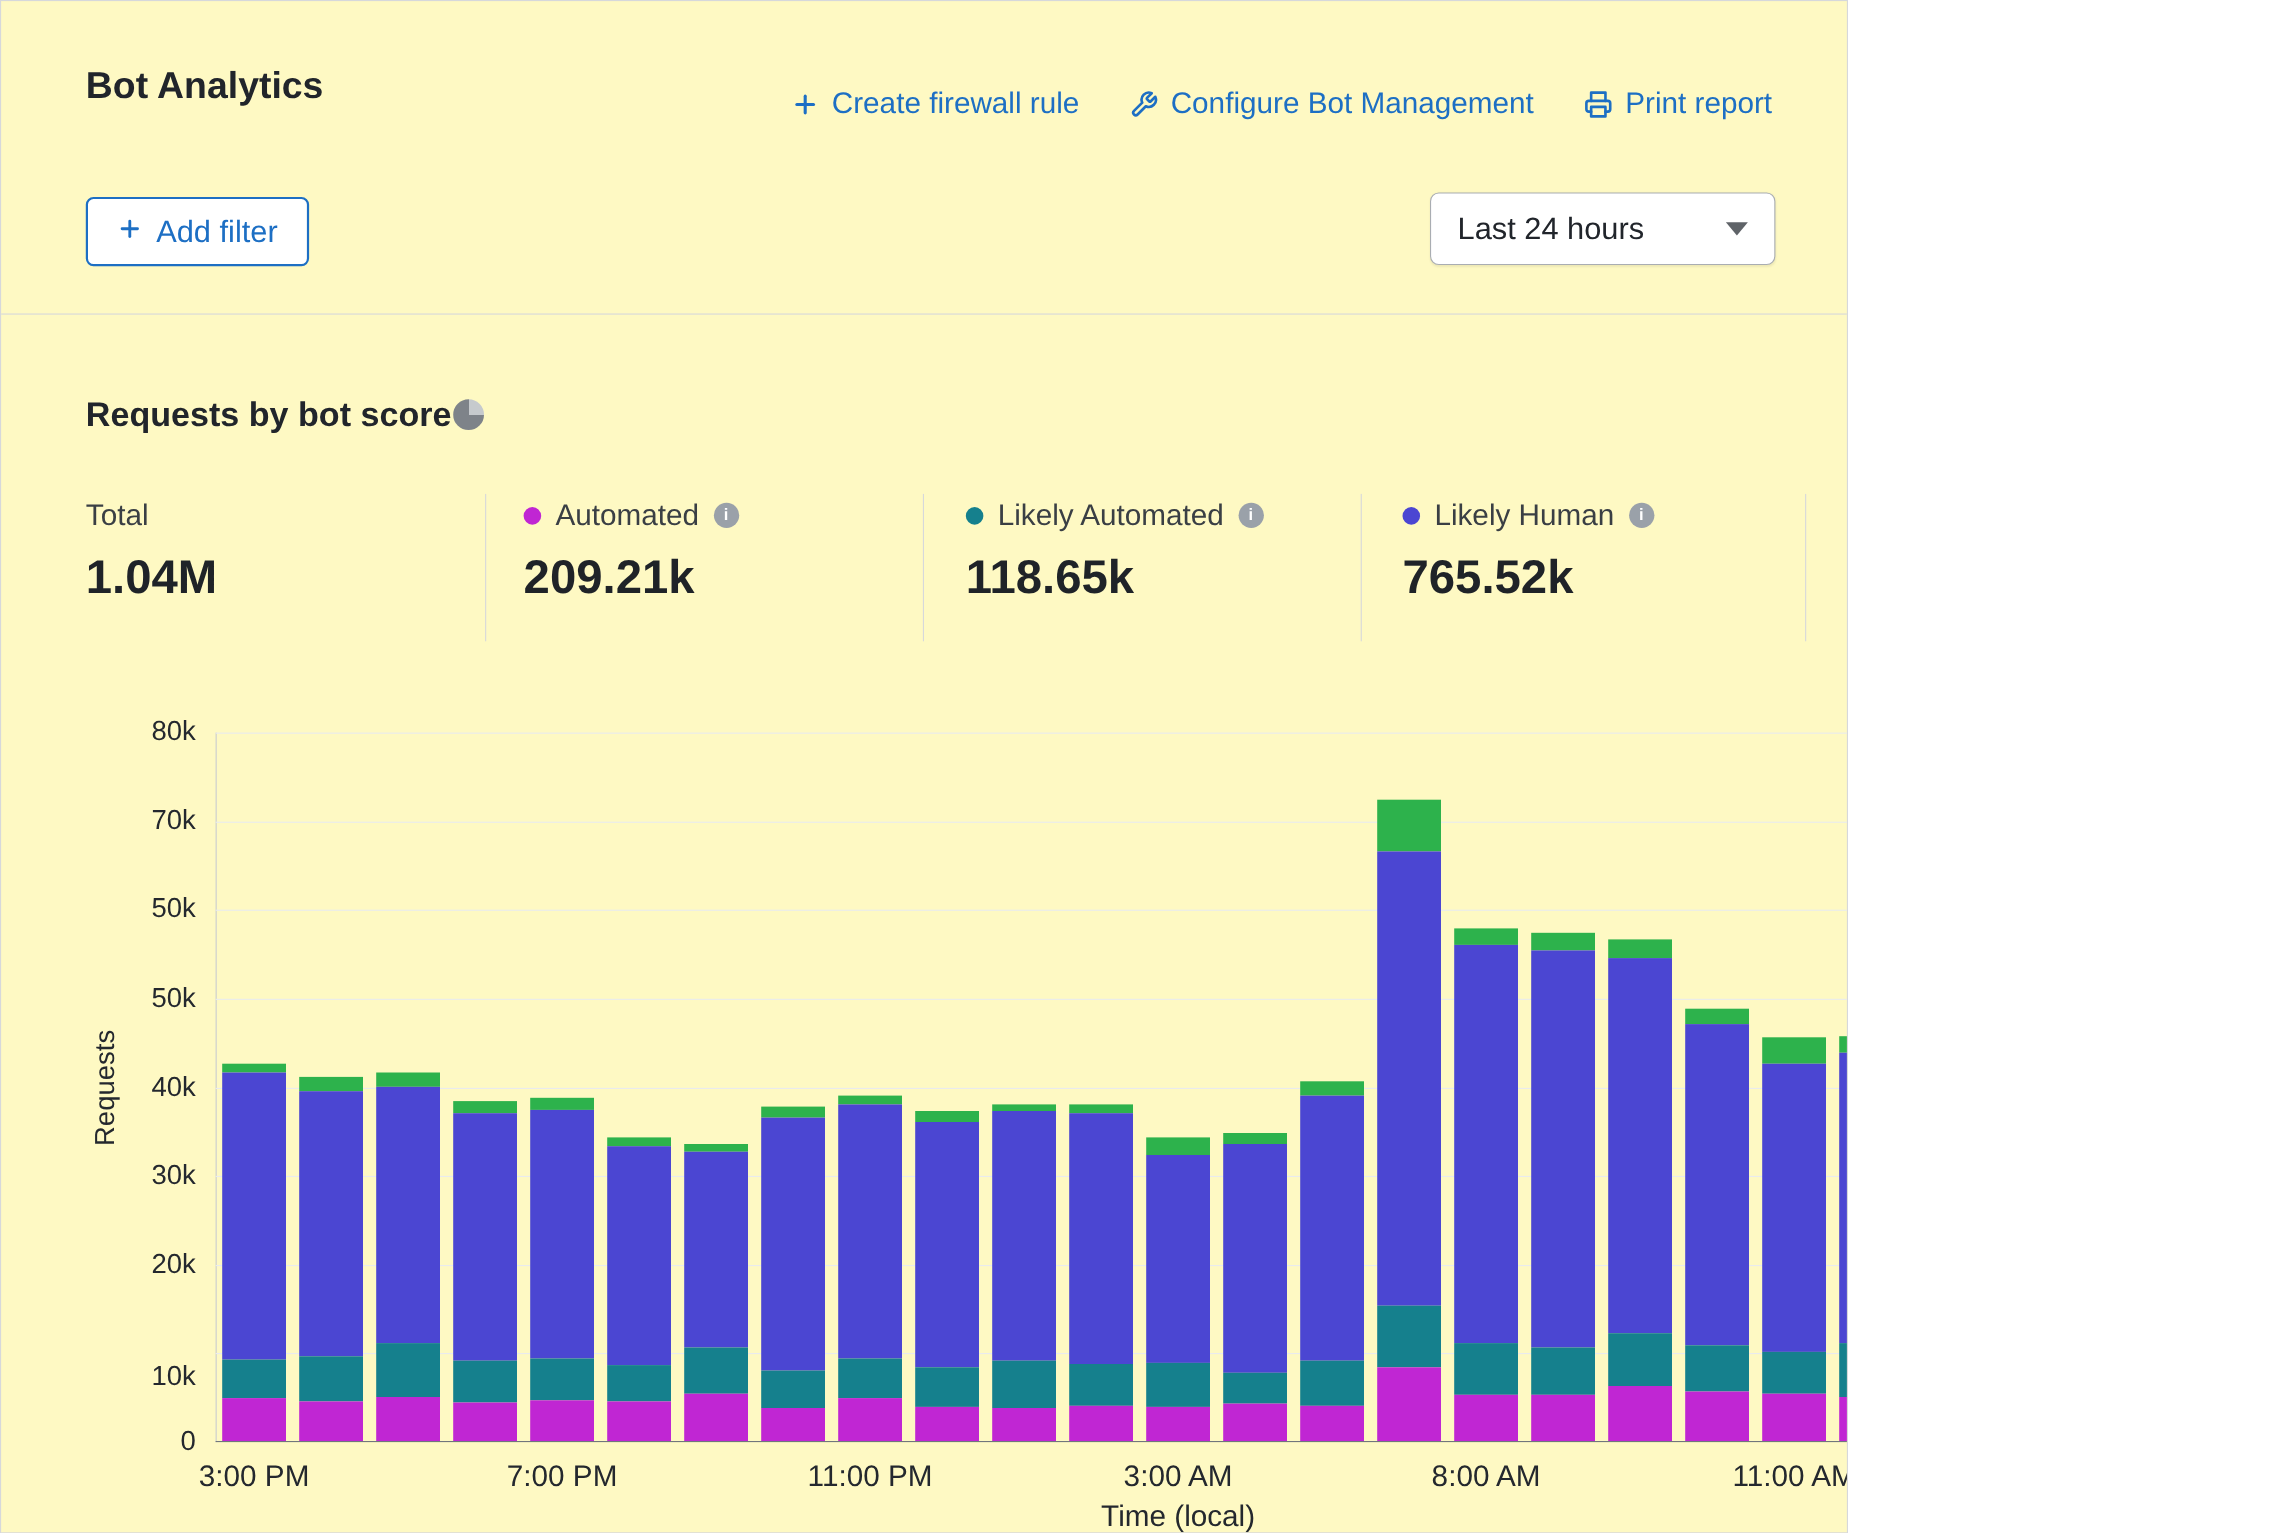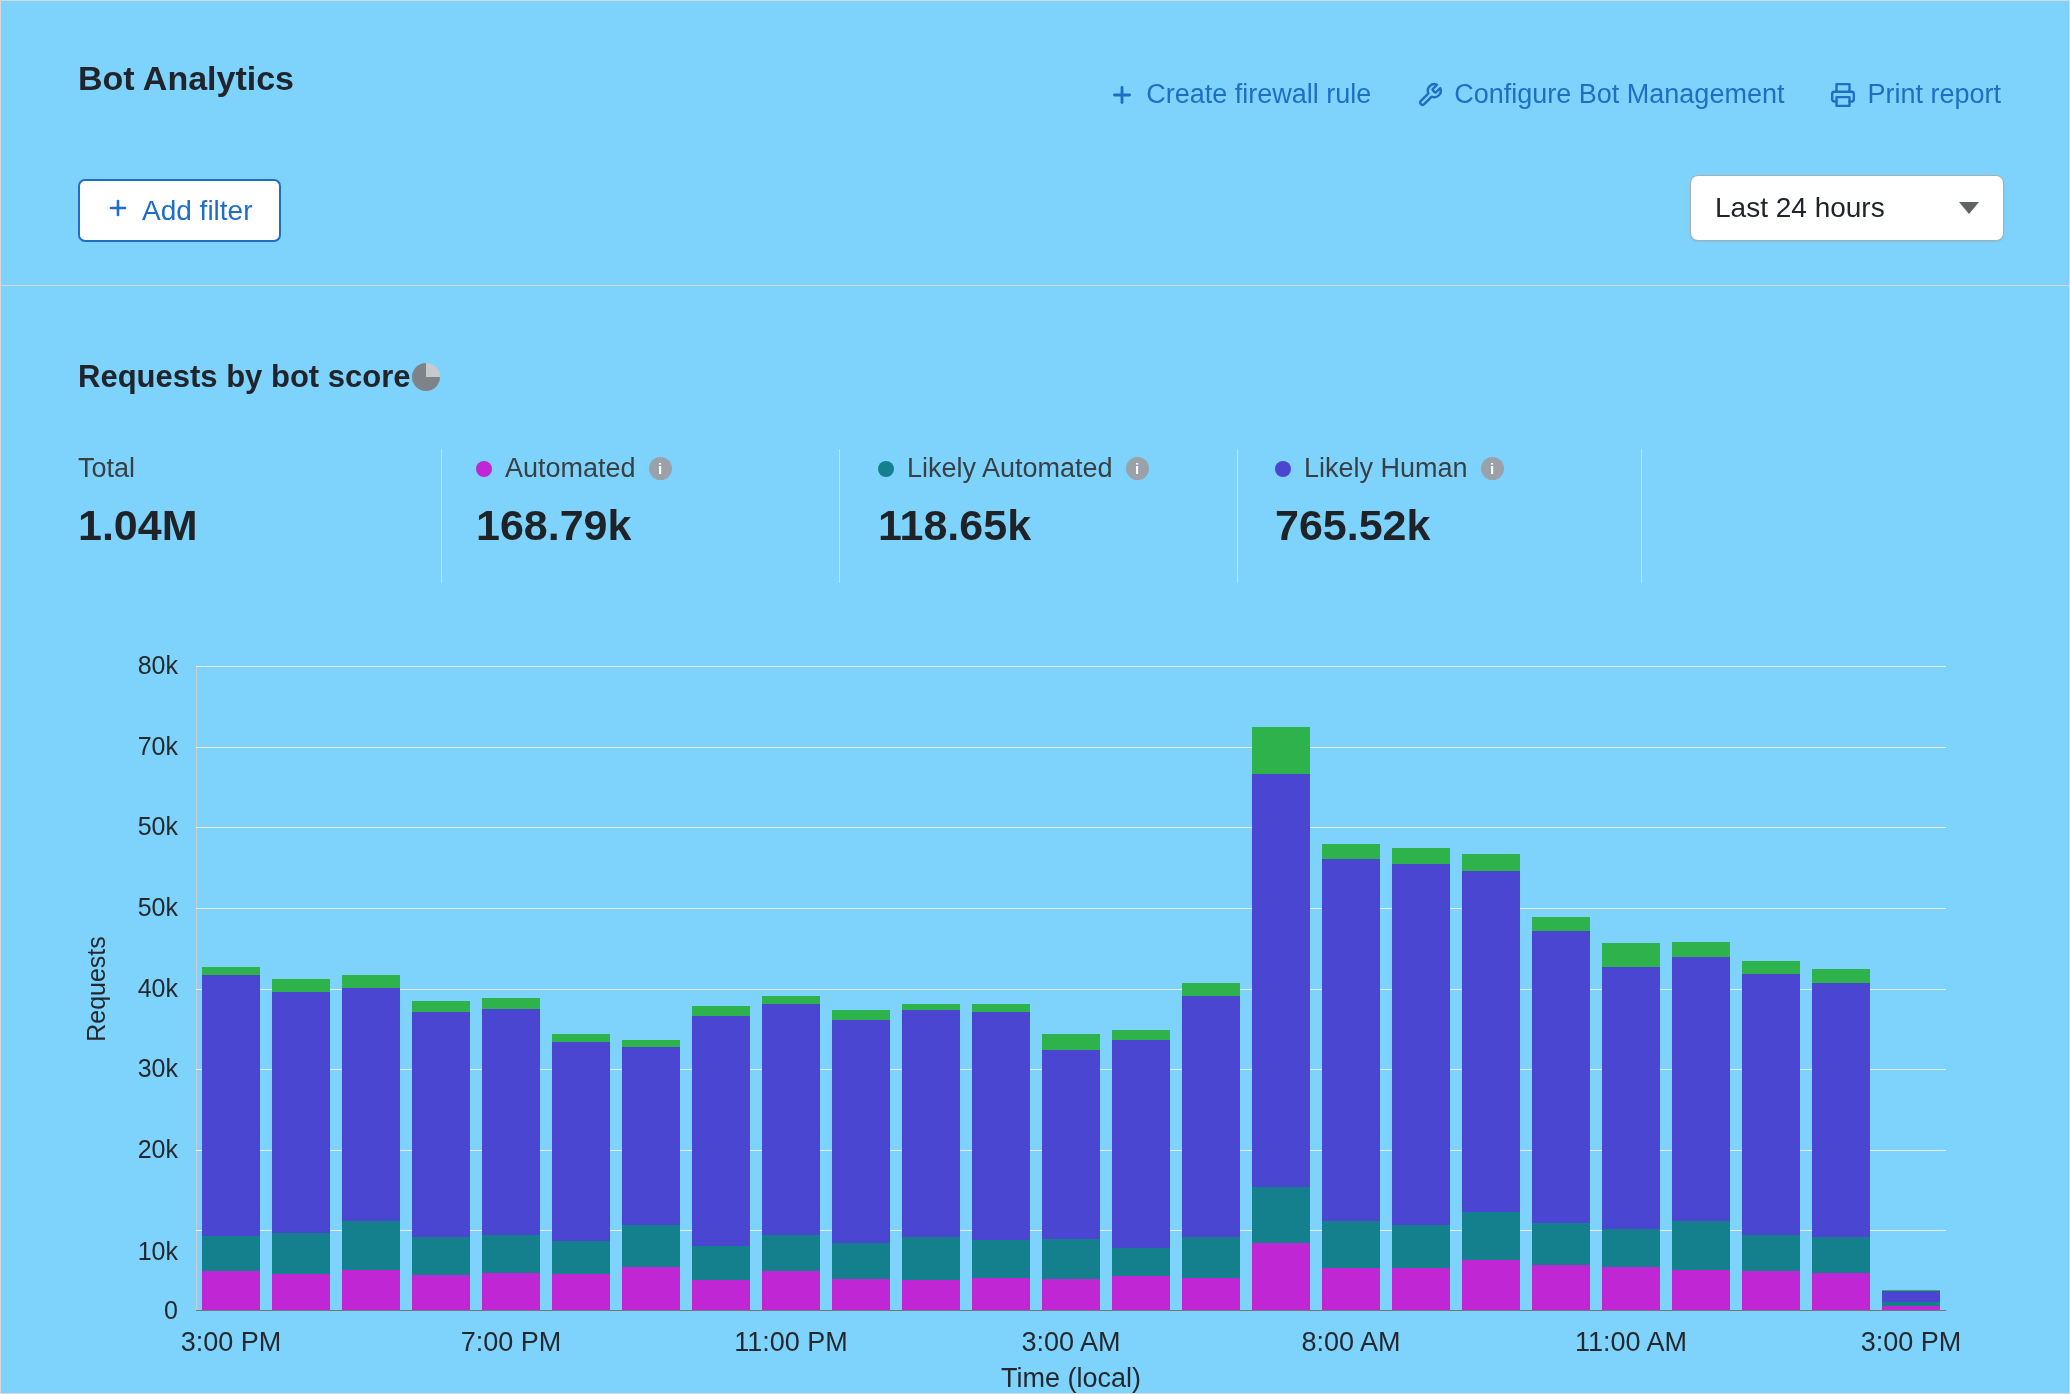--- a/index.html
+++ b/index.html
@@ -5,21 +5,21 @@
   :root{
     --link:#1d6fc4;
     --ink:#24282e;
     --muted:#3a3f44;
     --border:#d6d8db;
     --grid:#e9ebee;
   }
   *{box-sizing:border-box;}
   html,body{margin:0;padding:0;background:#fff;}
   body{font-family:"Liberation Sans","DejaVu Sans",sans-serif;color:var(--ink);}
-  .page{position:relative;width:2070px;height:1394px;background:#7dd3fc;border:1px solid var(--border);overflow:hidden;}
+  .page{position:relative;width:1680px;height:1394px;background:#fef9c3;border:1px solid var(--border);overflow:hidden;}
 
   
   .header{position:absolute;left:0;top:0;width:100%;height:285px;border-bottom:1px solid var(--border);}
   .page-title{position:absolute;left:77px;top:58px;margin:0;font-size:34px;font-weight:700;color:#21252b;}
   .actions{position:absolute;top:78px;right:68px;display:flex;gap:46px;align-items:center;}
   .action{display:flex;align-items:center;gap:11px;color:var(--link);font-size:27px;cursor:pointer;white-space:nowrap;}
   .action svg{display:block;}
   .btn-add-filter{position:absolute;left:77px;top:178px;display:inline-flex;align-items:center;gap:12px;height:63px;padding:0 26px;border:2px solid var(--link);border-radius:7px;background:#fff;color:var(--link);font-size:28px;cursor:pointer;font-family:inherit;}
   .time-range{position:absolute;top:174px;right:65px;width:314px;height:66px;display:flex;align-items:center;justify-content:space-between;padding:0 24px;border:1px solid #a9adb2;border-radius:8px;background:#fff;font-size:28px;color:#21252b;cursor:pointer;box-shadow:0 1px 2px rgba(0,0,0,.07);}
   .chevron-down{width:0;height:0;border-left:10px solid transparent;border-right:10px solid transparent;border-top:12px solid #5f6368;}
@@ -116,21 +116,21 @@
     <div class="stat-value">1.04M</div>
   </div>
 
   <div class="stat-divider" style="left:440px;"></div>
   <div class="stat" style="left:475px;">
     <div class="stat-label-row">
       <span class="dot" style="background: rgb(192, 38, 211);"></span>
       <span>Automated</span>
       <span class="info-icon"></span>
     </div>
-    <div class="stat-value">168.79k</div>
+    <div class="stat-value">209.21k</div>
   </div>
 
   <div class="stat-divider" style="left:838px;"></div>
   <div class="stat" style="left:877px;">
     <div class="stat-label-row">
       <span class="dot" style="background: rgb(21, 128, 141);"></span>
       <span>Likely Automated</span>
       <span class="info-icon"></span>
     </div>
     <div class="stat-value">118.65k</div>

